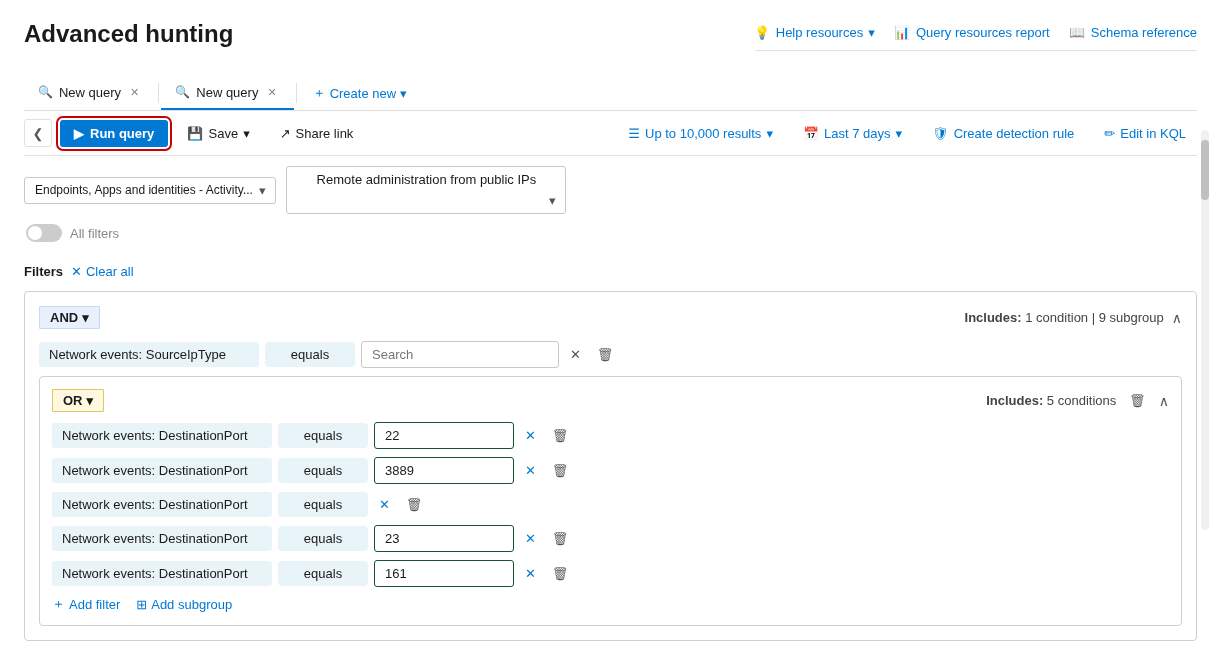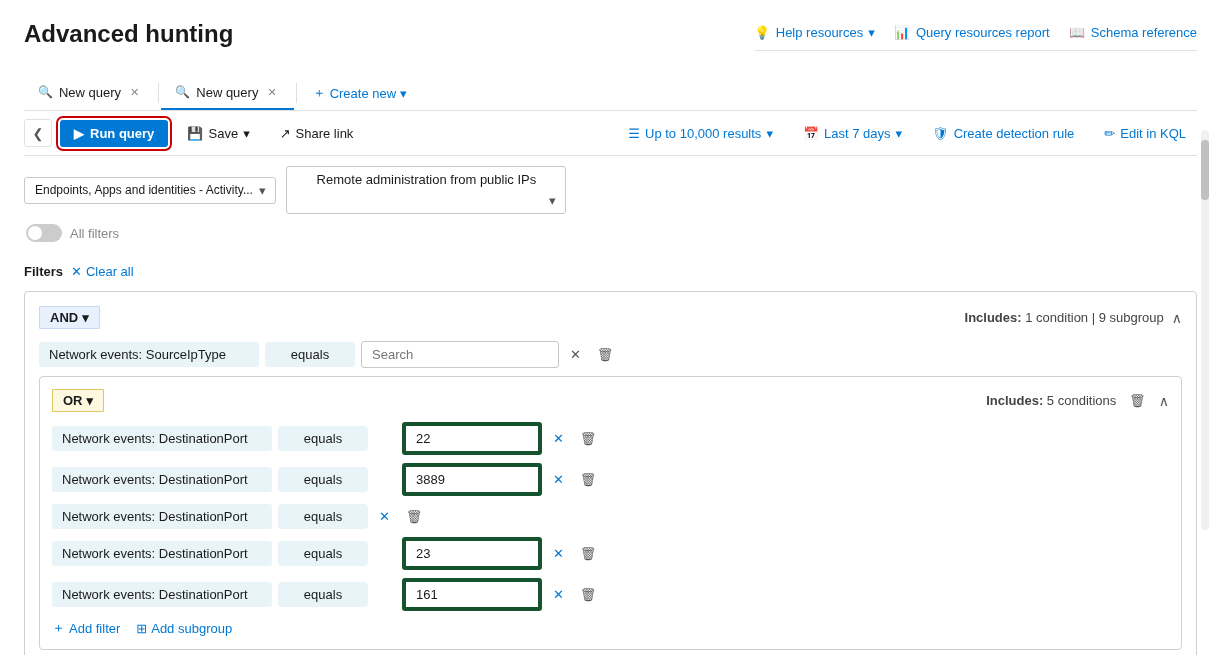--- a/index.html
+++ b/index.html
@@ -39,21 +39,21 @@
     .filter-group { border: 1px solid #d0d0d0; border-radius: 4px; padding: 14px; margin-bottom: 10px; background: #fff; }
     .filter-group-header { display: flex; align-items: center; margin-bottom: 12px; }
     .and-or-badge { display: flex; align-items: center; gap: 4px; background: #e8f0fe; color: #1a1a1a; border: 1px solid #c8d8f0; border-radius: 1px; padding: 3px 10px; font-size: 13px; font-weight: 600; cursor: pointer; }
     .includes-label { margin-left: auto; font-size: 13px; color: #444; display: flex; align-items: center; gap: 8px; }
     .collapse-icon { cursor: pointer; color: #555; font-size: 14px; }
     
     .filter-row { display: flex; align-items: center; gap: 6px; margin-bottom: 8px; }
     .filter-field { background: #e8f4f8; border: none; border-radius: 3px; padding: 5px 10px; font-size: 13px; color: #1a1a1a; min-width: 220px; }
     .filter-op { background: #e8f4f8; border: none; border-radius: 4px; padding: 5px 18px; font-size: 13px; color: #1a1a1a; min-width: 90px; text-align: center; }
     .filter-value { border: 1px solid #c8c8c8; border-radius: 3px; padding: 5px 10px; font-size: 13px; color: #888; min-width: 140px; background: #fff; }
-    .filter-value-filled { border: 4px solid #14532d; border-radius: 3px; padding: 5px 10px; font-size: 13px; color: #1a1a1a; min-width: 140px; background: #fff; margin-left: 28px; }
+    .filter-value-filled { border: 1px solid #14532d; border-radius: 3px; padding: 5px 10px; font-size: 13px; color: #1a1a1a; min-width: 140px; background: #fff; }
     .icon-btn { cursor: pointer; color: #555; padding: 3px 5px; border-radius: 3px; }
     .icon-btn-blue { cursor: pointer; color: #0078d4; padding: 3px 5px; border-radius: 3px; }
     
     .subgroup { border: 1px solid #d0d0d0; border-radius: 4px; padding: 12px; margin-top: 4px; background: #fff; }
     .subgroup-header { display: flex; align-items: center; margin-bottom: 10px; }
     
     .add-filter-row { display: flex; align-items: center; gap: 16px; margin-top: 8px; font-size: 13px; color: #0078d4; cursor: pointer; }
     .add-filter-row span { display: flex; align-items: center; gap: 4px; }
     
     .scrollbar { position: absolute; right: 0; top: 130px; width: 8px; height: 400px; background: #f0f0f0; border-radius: 4px; }

